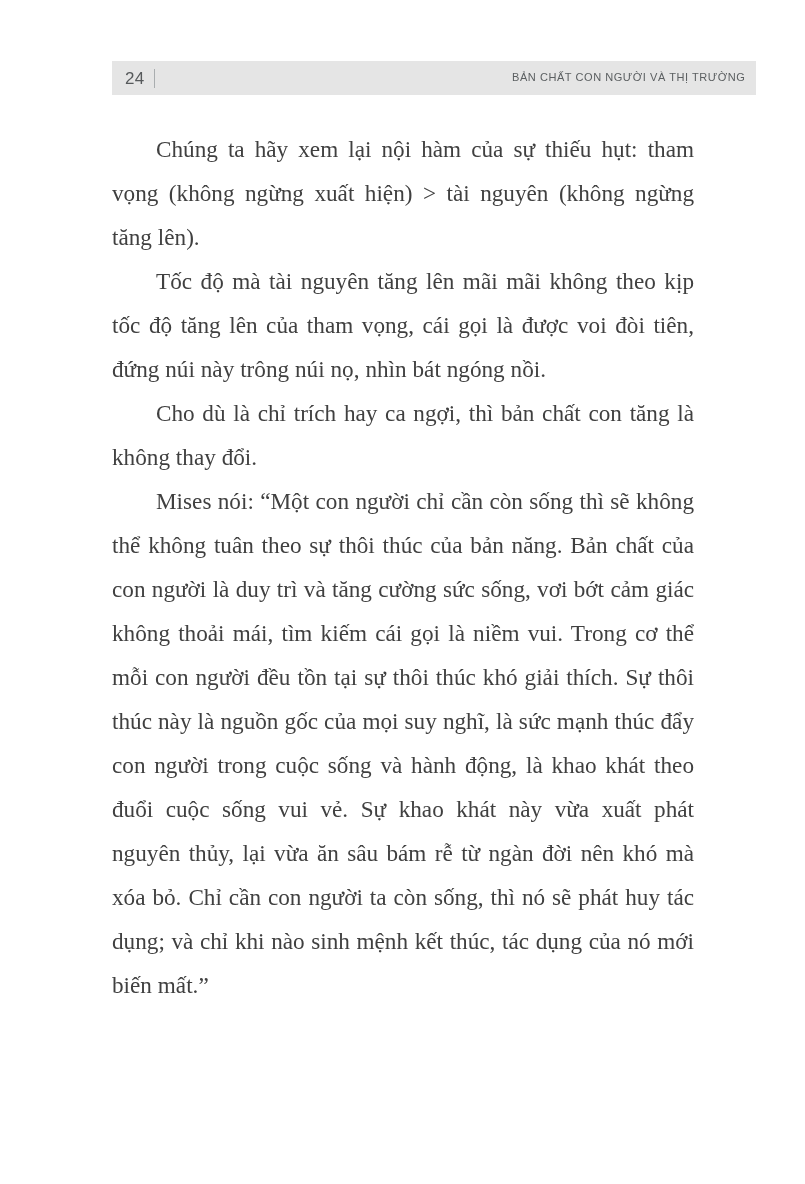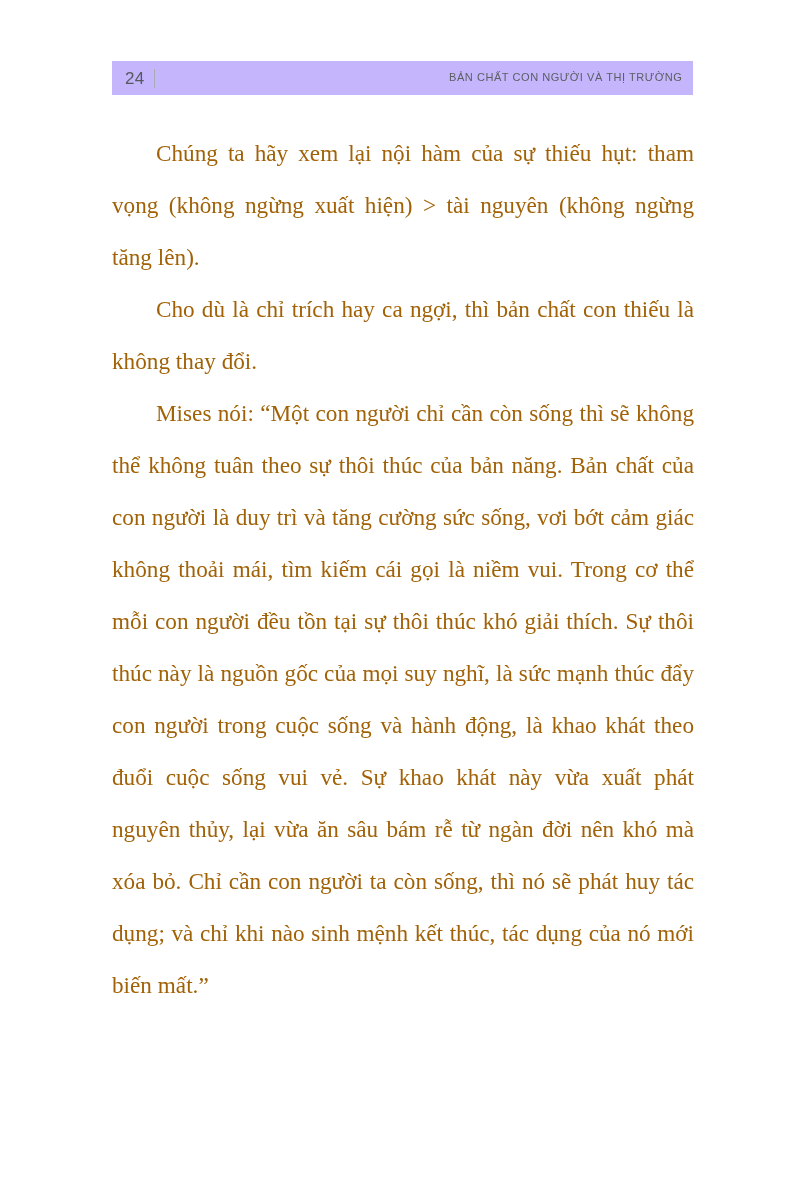--- a/index.html
+++ b/index.html
@@ -25,23 +25,23 @@
     width: 805px;
     height: 1184px;
     background: #ffffff;
   }
 
   
   .running-head {
     position: absolute;
     left: 112px;
     top: 61px;
-    width: 581px;
+    width: 644px;
     height: 34px;
-    background: #c4b5fd;
+    background: #e5e5e5;
     display: flex;
     align-items: center;
     box-sizing: border-box;
     padding: 0 11px 0 13px;
   }
   .folio-group {
     display: flex;
     align-items: center;
     gap: 9px;
     flex: 0 0 auto;
@@ -76,25 +76,25 @@
   
   .text-block {
     position: absolute;
     left: 112px;
     top: 127px;
     width: 582px;
   }
   .body-par {
     margin: 0;
     font-size: 23.2px;
-    line-height: 52px;
+    line-height: 44px;
     text-align: justify;
     text-justify: inter-word;
     text-indent: 44px;
-    color: #a16207;
+    color: #404040;
     hyphens: none;
     word-spacing: 0.1px;
   }
   .body-par:last-child {
     text-align: justify;
     font-family: Liberation Serif, serif;
   }
 </style>
 </head>
 <body>
@@ -104,17 +104,18 @@
   <div class="running-head">
     <div class="folio-group">
       <span class="folio-number">24</span>
       <span class="folio-rule"></span>
     </div>
     <div class="running-head-title">BẢN CHẤT CON NGƯỜI VÀ THỊ TRƯỜNG</div>
   </div>
 
   <div class="text-block">
     <p class="body-par">Chúng ta hãy xem lại nội hàm của sự thiếu hụt: tham vọng (không ngừng xuất hiện) &gt; tài nguyên (không ngừng tăng lên).</p>
-    <p class="body-par">Cho dù là chỉ trích hay ca ngợi, thì bản chất con thiếu là không thay đổi.</p>
+    <p class="body-par">Tốc độ mà tài nguyên tăng lên mãi mãi không theo kịp tốc độ tăng lên của tham vọng, cái gọi là được voi đòi tiên, đứng núi này trông núi nọ, nhìn bát ngóng nồi.</p>
+    <p class="body-par">Cho dù là chỉ trích hay ca ngợi, thì bản chất con tăng là không thay đổi.</p>
     <p class="body-par">Mises nói: “Một con người chỉ cần còn sống thì sẽ không thể không tuân theo sự thôi thúc của bản năng. Bản chất của con người là duy trì và tăng cường sức sống, vơi bớt cảm giác không thoải mái, tìm kiếm cái gọi là niềm vui. Trong cơ thể mỗi con người đều tồn tại sự thôi thúc khó giải thích. Sự thôi thúc này là nguồn gốc của mọi suy nghĩ, là sức mạnh thúc đẩy con người trong cuộc sống và hành động, là khao khát theo đuổi cuộc sống vui vẻ. Sự khao khát này vừa xuất phát nguyên thủy, lại vừa ăn sâu bám rễ từ ngàn đời nên khó mà xóa bỏ. Chỉ cần con người ta còn sống, thì nó sẽ phát huy tác dụng; và chỉ khi nào sinh mệnh kết thúc, tác dụng của nó mới biến mất.”</p>
   </div>
 
 </div>
 
 </body></html>

